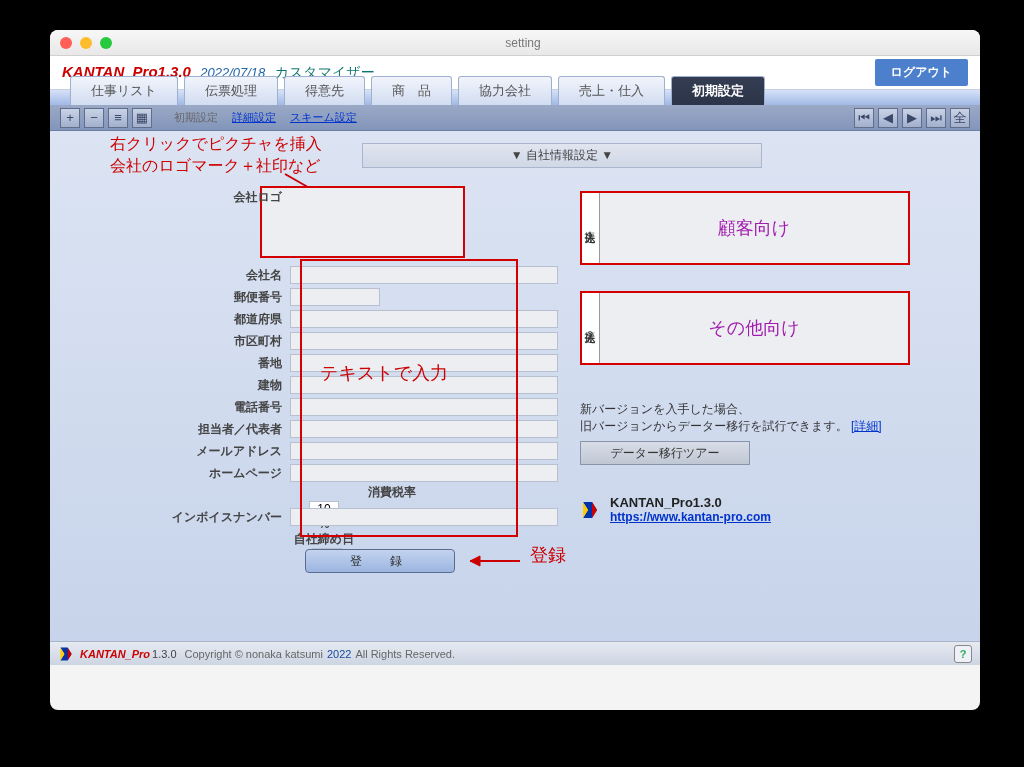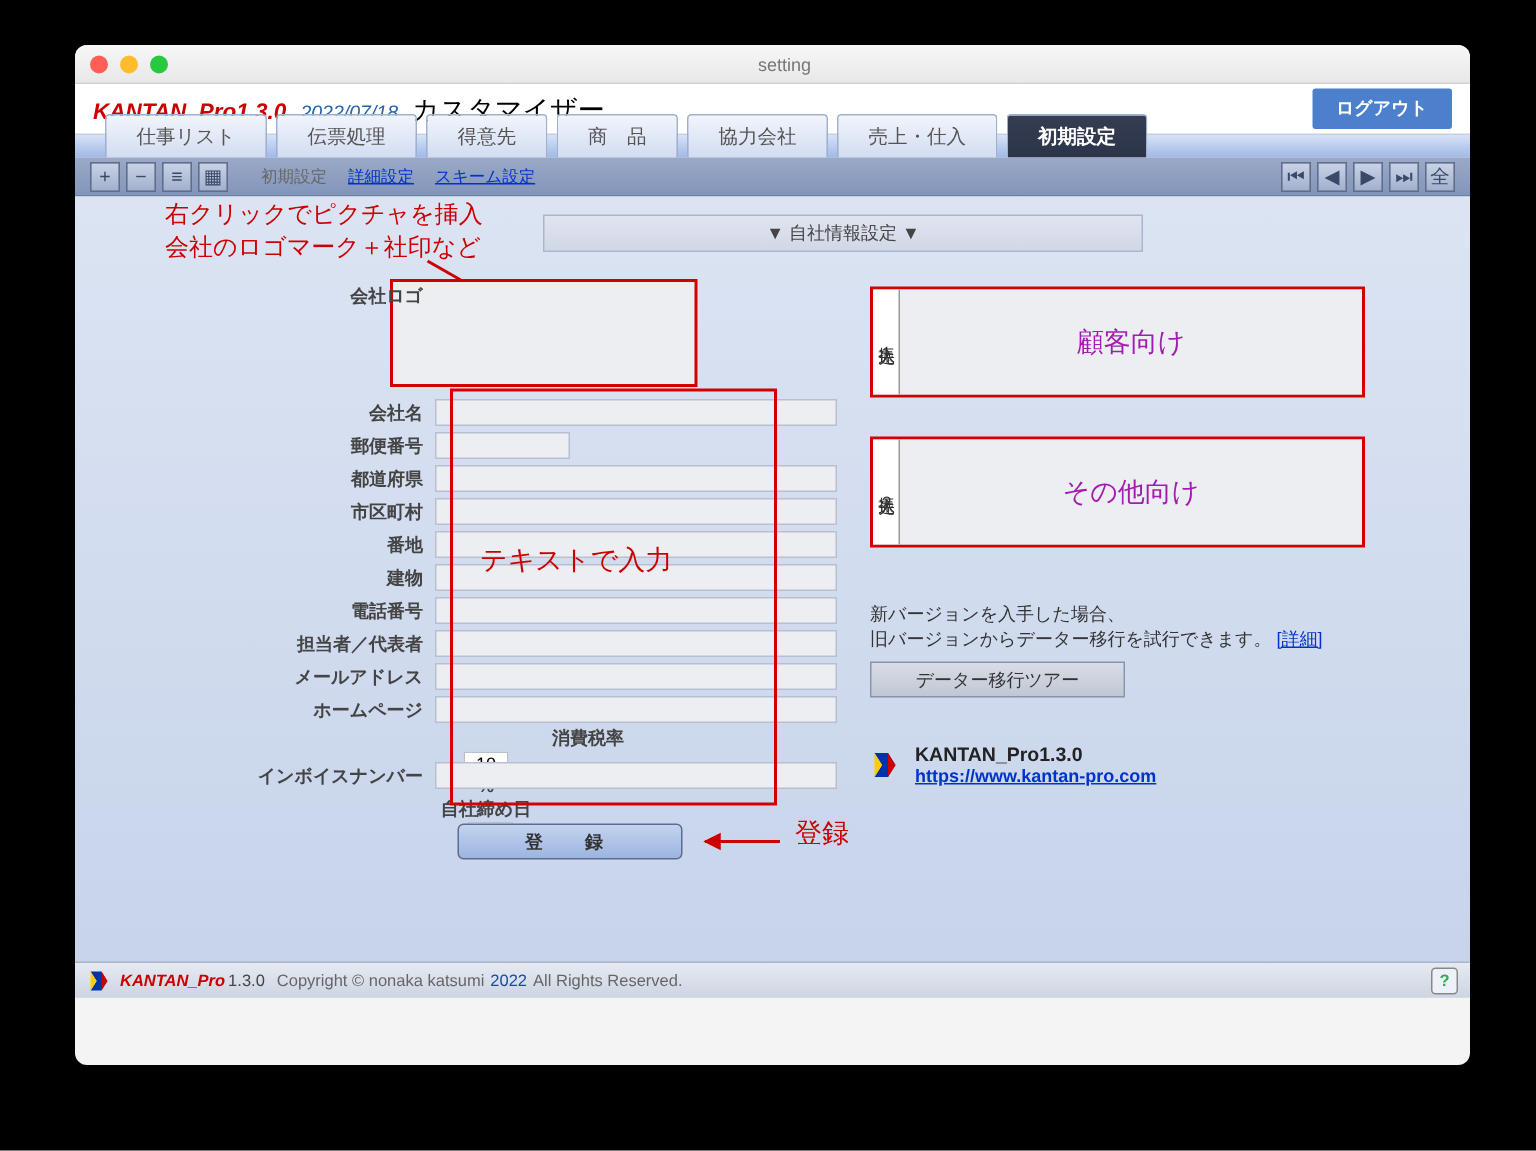--- a/index.html
+++ b/index.html
@@ -42,21 +42,21 @@
     height: 34px;
     background: #fff;
     display:flex;
     align-items:center;
     padding: 0 12px;
     border-bottom: 1px solid #c8d0e0;
     justify-content: space-between;
   }
   .app-title { color:#cc0000; font-style:italic; font-weight:bold; font-size:15px; }
   .app-date { color:#2266aa; font-size:13px; font-style:italic; margin-left:6px; }
-  .app-sub { color:#000000; font-size:18px; margin-left:6px; }
+  .app-sub { color:#0f766e; font-size:14px; margin-left:6px; }
   .logout-btn {
     background:#4d80cc; color:#fff; border:none; padding:5px 16px;
     font-size:12px; font-weight:bold; border-radius:2px;
   }
 
   .tabbar {
     height: 15px;
     background: linear-gradient(#d6e2f7,#a1b9e6);
     display:flex; align-items:flex-end;
     padding: 0 10px 0 20px;
@@ -159,21 +159,21 @@
   .tax-row { display:flex; align-items:center;flex-direction:column; }
   .small-fld { width:30px; height:18px; background:#fff; border:1px solid #b8c0d0; text-align:center; font-size:12px; }
 
   .register-btn {
     position:absolute;
     left:255px; top:418px;
     width:150px; height:24px;
     background:linear-gradient(#c3d3ef,#9cb5e0);
     border:1px solid #5c6c90;
     border-radius:4px;
-    color:#333; font-weight:bold;
+    color:#333; font-weight:normal;
     letter-spacing:8px;
     text-align:center;
     line-height:22px;
     font-size:12px;
   }
 
   .bank-grp {
     position:absolute;
     width:330px; height:74px;
     border:2px solid #d40000;

